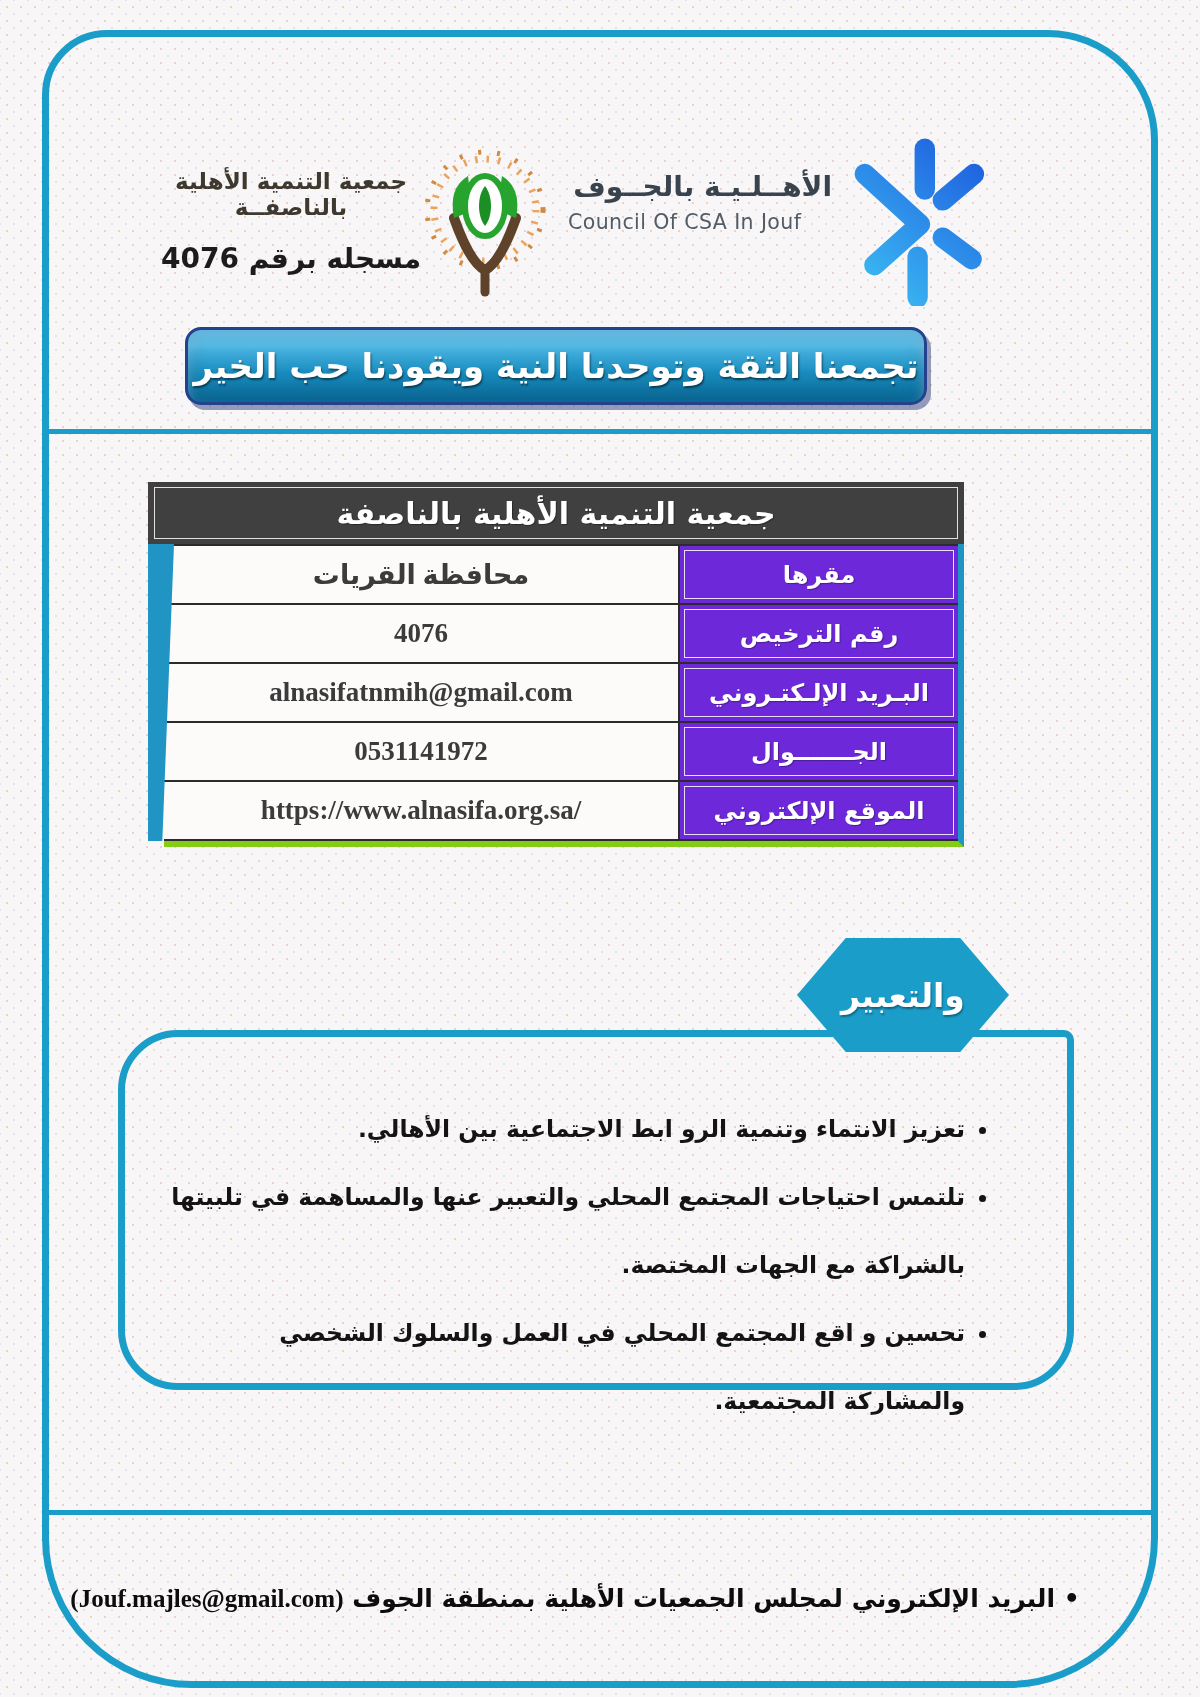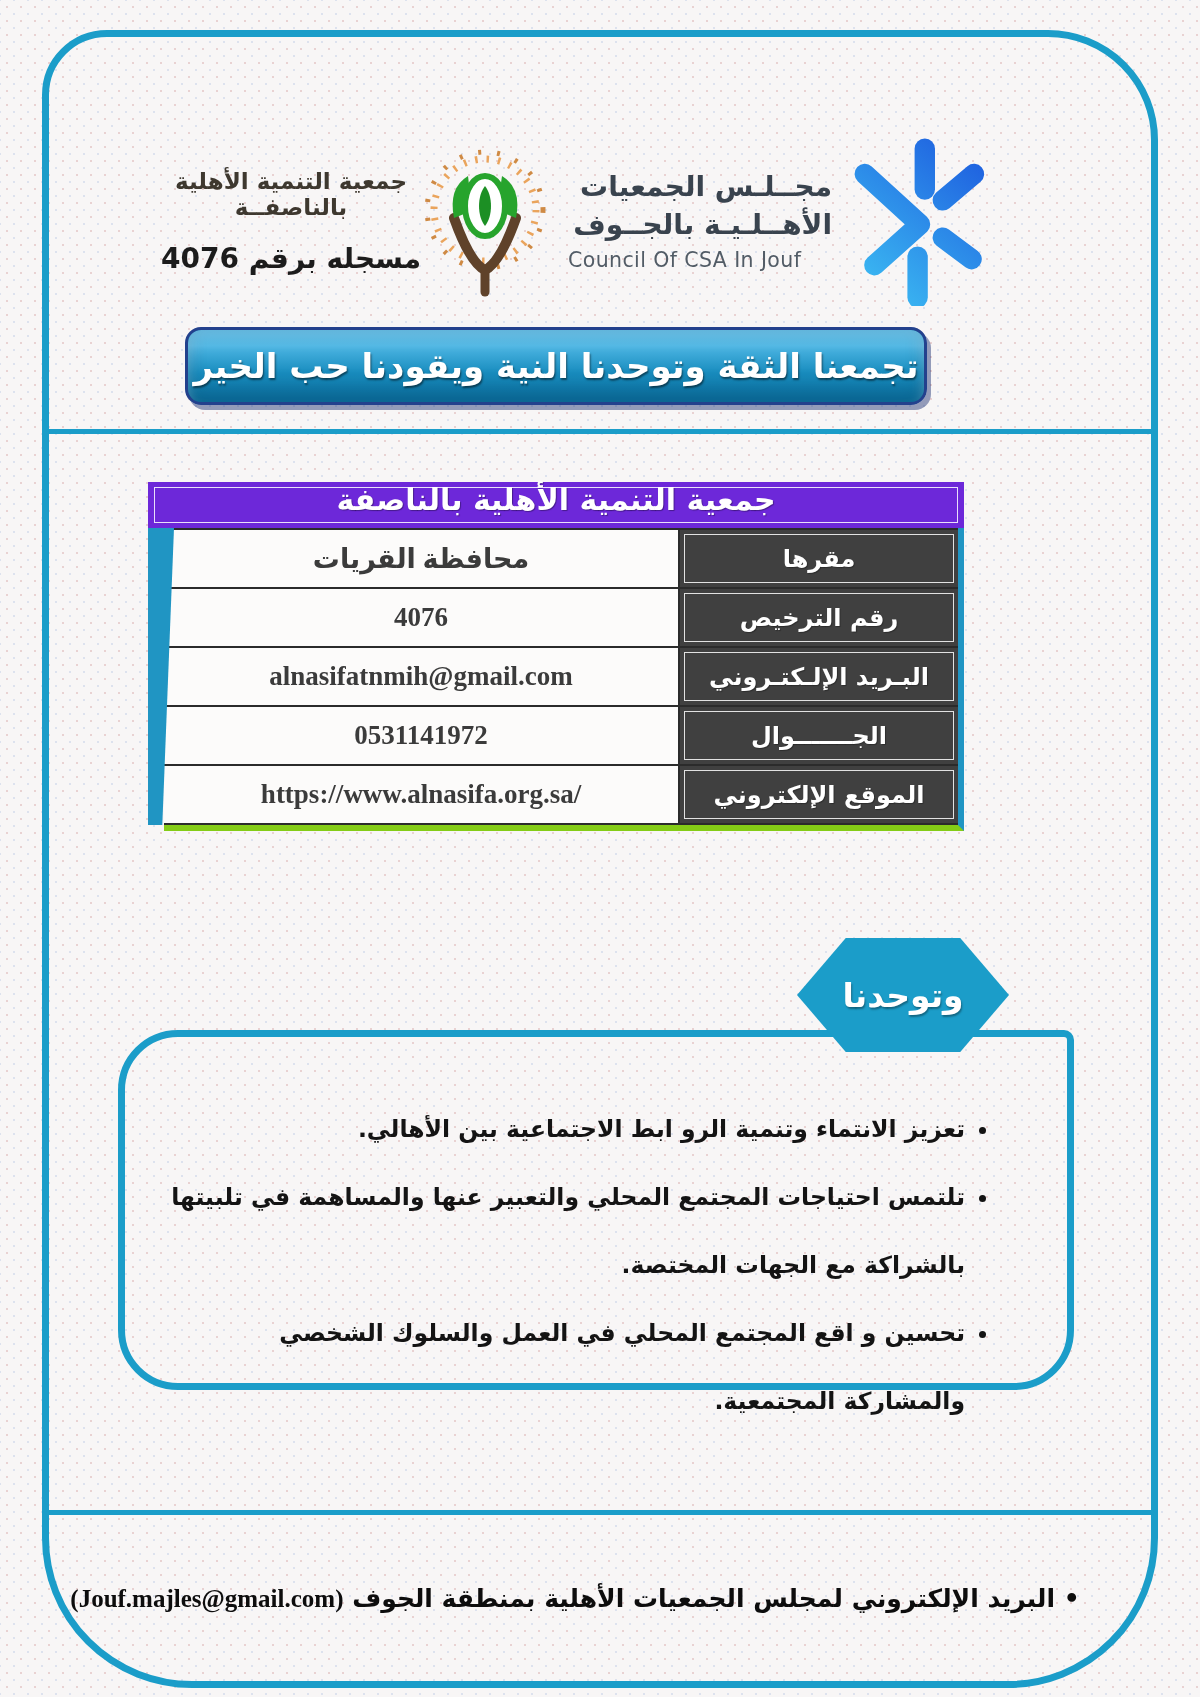--- a/index.html
+++ b/index.html
@@ -38,35 +38,35 @@
     display:flex;align-items:center;justify-content:center;
   }
   .banner-text{
     color:#fff;font-size:34px;font-weight:bold;direction:rtl;
     text-shadow:1px 2px 2px rgba(0,0,0,.5);
     white-space:nowrap;
   }
   
   .info-table{left:148px;top:482px;width:816px;}
   .tbl-header{
-    position:relative;height:46px;background:#6d28d9;
-    display:flex;align-items:flex-start;justify-content:center;
+    position:relative;height:62px;background:#404040;
+    display:flex;align-items:center;justify-content:center;
   }
   .inset-line{position:absolute;left:6px;right:6px;top:5px;bottom:5px;border:1px solid rgba(255,255,255,.85);pointer-events:none;}
   .tbl-title{color:#fff;font-size:30px;font-weight:bold;direction:rtl;text-shadow:1px 1px 1px rgba(0,0,0,.35);}
   .tbl-body{position:relative;margin-left:16px;border-right:6px solid #2095c3;border-bottom:6px solid #84cc16;}
   .wedge{position:absolute;left:-16px;top:0;bottom:0;width:26px;background:#2095c3;
     clip-path:polygon(0 0,100% 0,55% 100%,0 100%);}
   .tbl-row{display:flex;height:57px;border-top:2px solid #2b2b2b;background:#fcfbfa;}
   .tbl-row:last-child{border-bottom:2px solid #2b2b2b;}
   .cell-val{flex:1;display:flex;align-items:center;justify-content:center;
     border-right:2px solid #2b2b2b;
     font-family:"Liberation Serif","DejaVu Sans",serif;
     font-weight:bold;font-size:27px;color:#3b3b3b;direction:rtl;}
-  .cell-lab{position:relative;width:278px;background:#404040;display:flex;align-items:center;justify-content:center;}
+  .cell-lab{position:relative;width:278px;background:#6d28d9;display:flex;align-items:center;justify-content:center;}
   .cell-lab .inset-line{left:4px;right:4px;top:4px;bottom:4px;}
   .lab-text{color:#fff;font-size:24px;font-weight:bold;direction:rtl;text-shadow:1px 1px 1px rgba(0,0,0,.3);white-space:nowrap;}
   
   .obj-box{
     left:118px;top:1030px;width:942px;height:346px;
     border:7px solid #1b9dc9;
     border-radius:60px 10px 60px 60px;
   }
   .hexagon{
     left:797px;top:938px;width:212px;height:114px;background:#1b9dc9;
@@ -99,21 +99,20 @@
   <circle cx="67" cy="64" r="58" fill="none" stroke="#cf8a44" stroke-width="5" stroke-dasharray="3 16"></circle>
   <path d="M36 72 Q52 117 67 124 Q82 117 98 72" fill="none" stroke="#5f422a" stroke-width="10" stroke-linecap="round"></path>
   <path d="M67 124 L67 146" stroke="#5f422a" stroke-width="9" stroke-linecap="round"></path>
   <path d="M36 72 Q30 42 50 30 Q54 52 46 68 Z" fill="#27a42d"></path>
   <path d="M98 72 Q104 42 84 30 Q80 52 88 68 Z" fill="#27a42d"></path>
   <ellipse cx="67" cy="60" rx="20" ry="30" fill="#ffffff" stroke="#27a42d" stroke-width="6"></ellipse>
   <path d="M67 40 C75 50 75 70 67 80 C59 70 59 50 67 40 Z" fill="#1c8f24"></path>
 </svg>
 
 <div class="abs council-block">
-  <div class="council-ar">مجــلـس الجمعيات</div>
   <div class="council-ar">الأهــلـيـة بالجــوف</div>
   <div class="council-en">Council Of CSA In Jouf</div>
 </div>
 
 <svg class="abs" style="left:845px;top:138px;" width="150" height="168" viewBox="0 0 120 140">
   <defs>
     <linearGradient id="blueGrad" gradientUnits="userSpaceOnUse" x1="0" y1="140" x2="120" y2="0">
       <stop offset="0" stop-color="#3fc6f5"></stop>
       <stop offset="1" stop-color="#1b55dd"></stop>
     </linearGradient>
@@ -184,21 +183,21 @@
 </div>
 
 <div class="abs obj-box">
   <ul class="obj-list">
     <li>تعزيز الانتماء وتنمية الرو ابط الاجتماعية بين الأهالي.</li>
     <li>تلتمس احتياجات المجتمع المحلي والتعبير عنها والمساهمة في تلبيتها بالشراكة مع الجهات المختصة.</li>
     <li>تحسين و اقع المجتمع المحلي في العمل والسلوك الشخصي والمشاركة المجتمعية.</li>
   </ul>
 </div>
 <div class="abs hexagon">
-  <div class="hex-text">وتوحدنا</div>
+  <div class="hex-text">والتعبير</div>
 </div>
 
 <div class="abs divider" style="left:46px;top:1510px;width:1108px;"></div>
 
 <div class="abs footer-note">
   <span>•</span>
   <span>البريد الإلكتروني لمجلس الجمعيات الأهلية بمنطقة الجوف</span>
   <span class="footer-email">(Jouf.majles@gmail.com)</span>
 </div>
 

